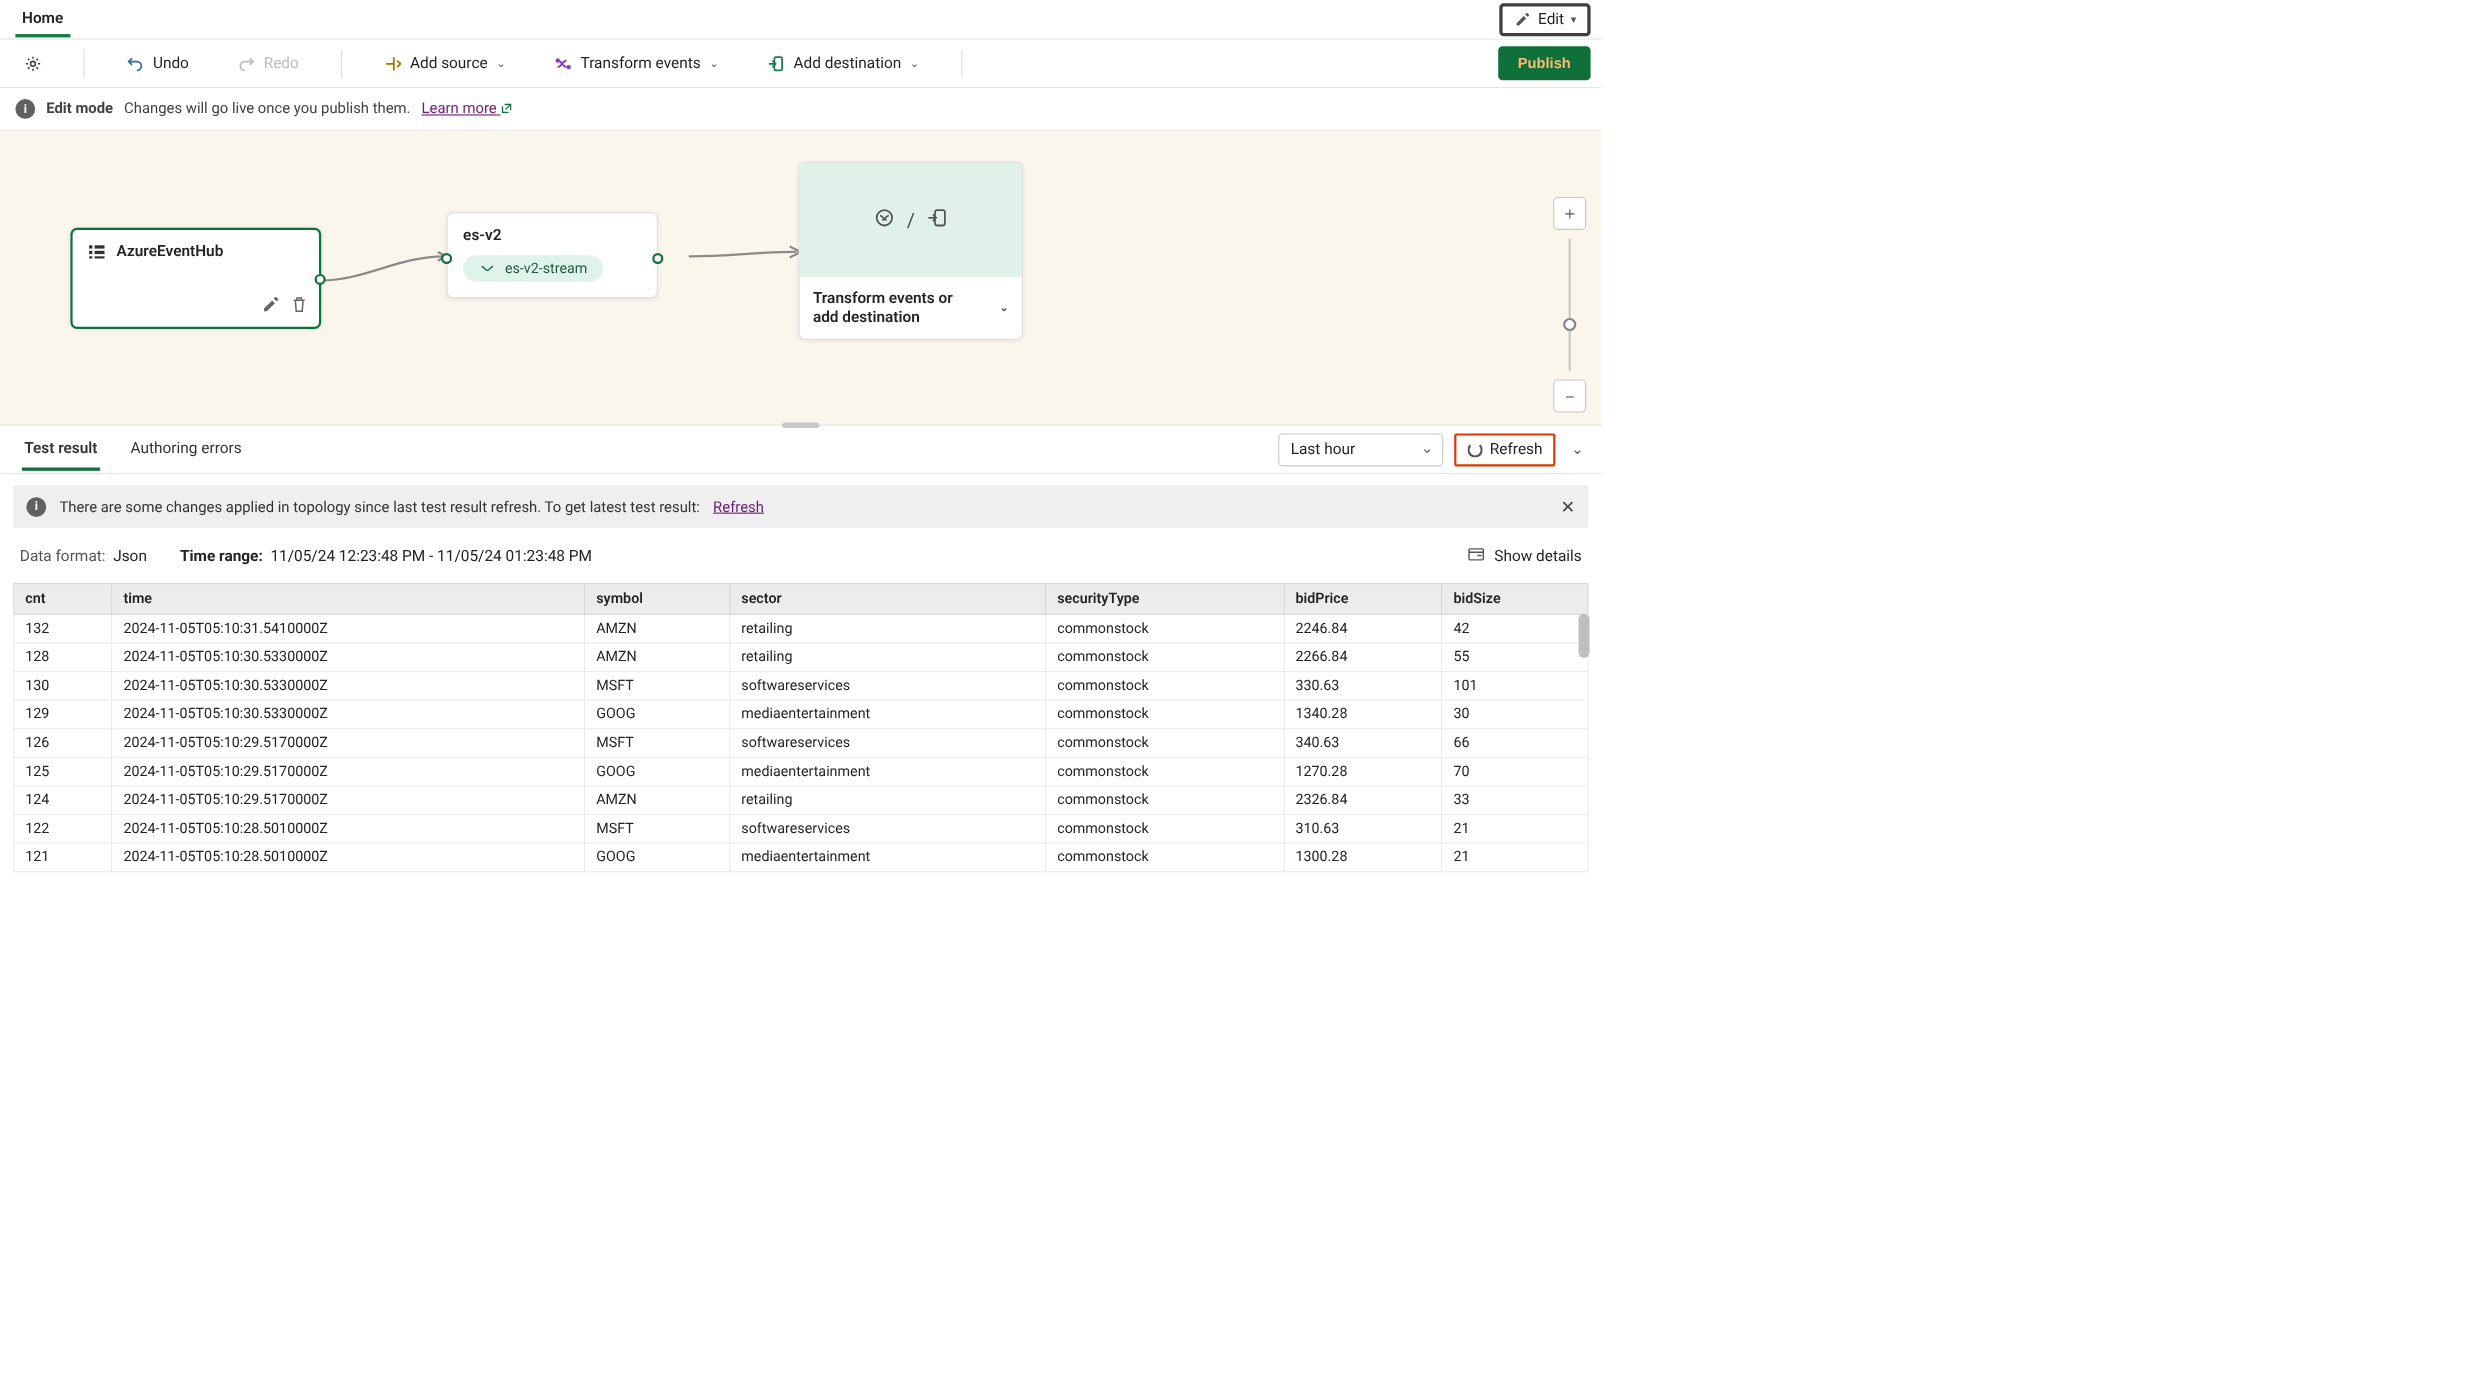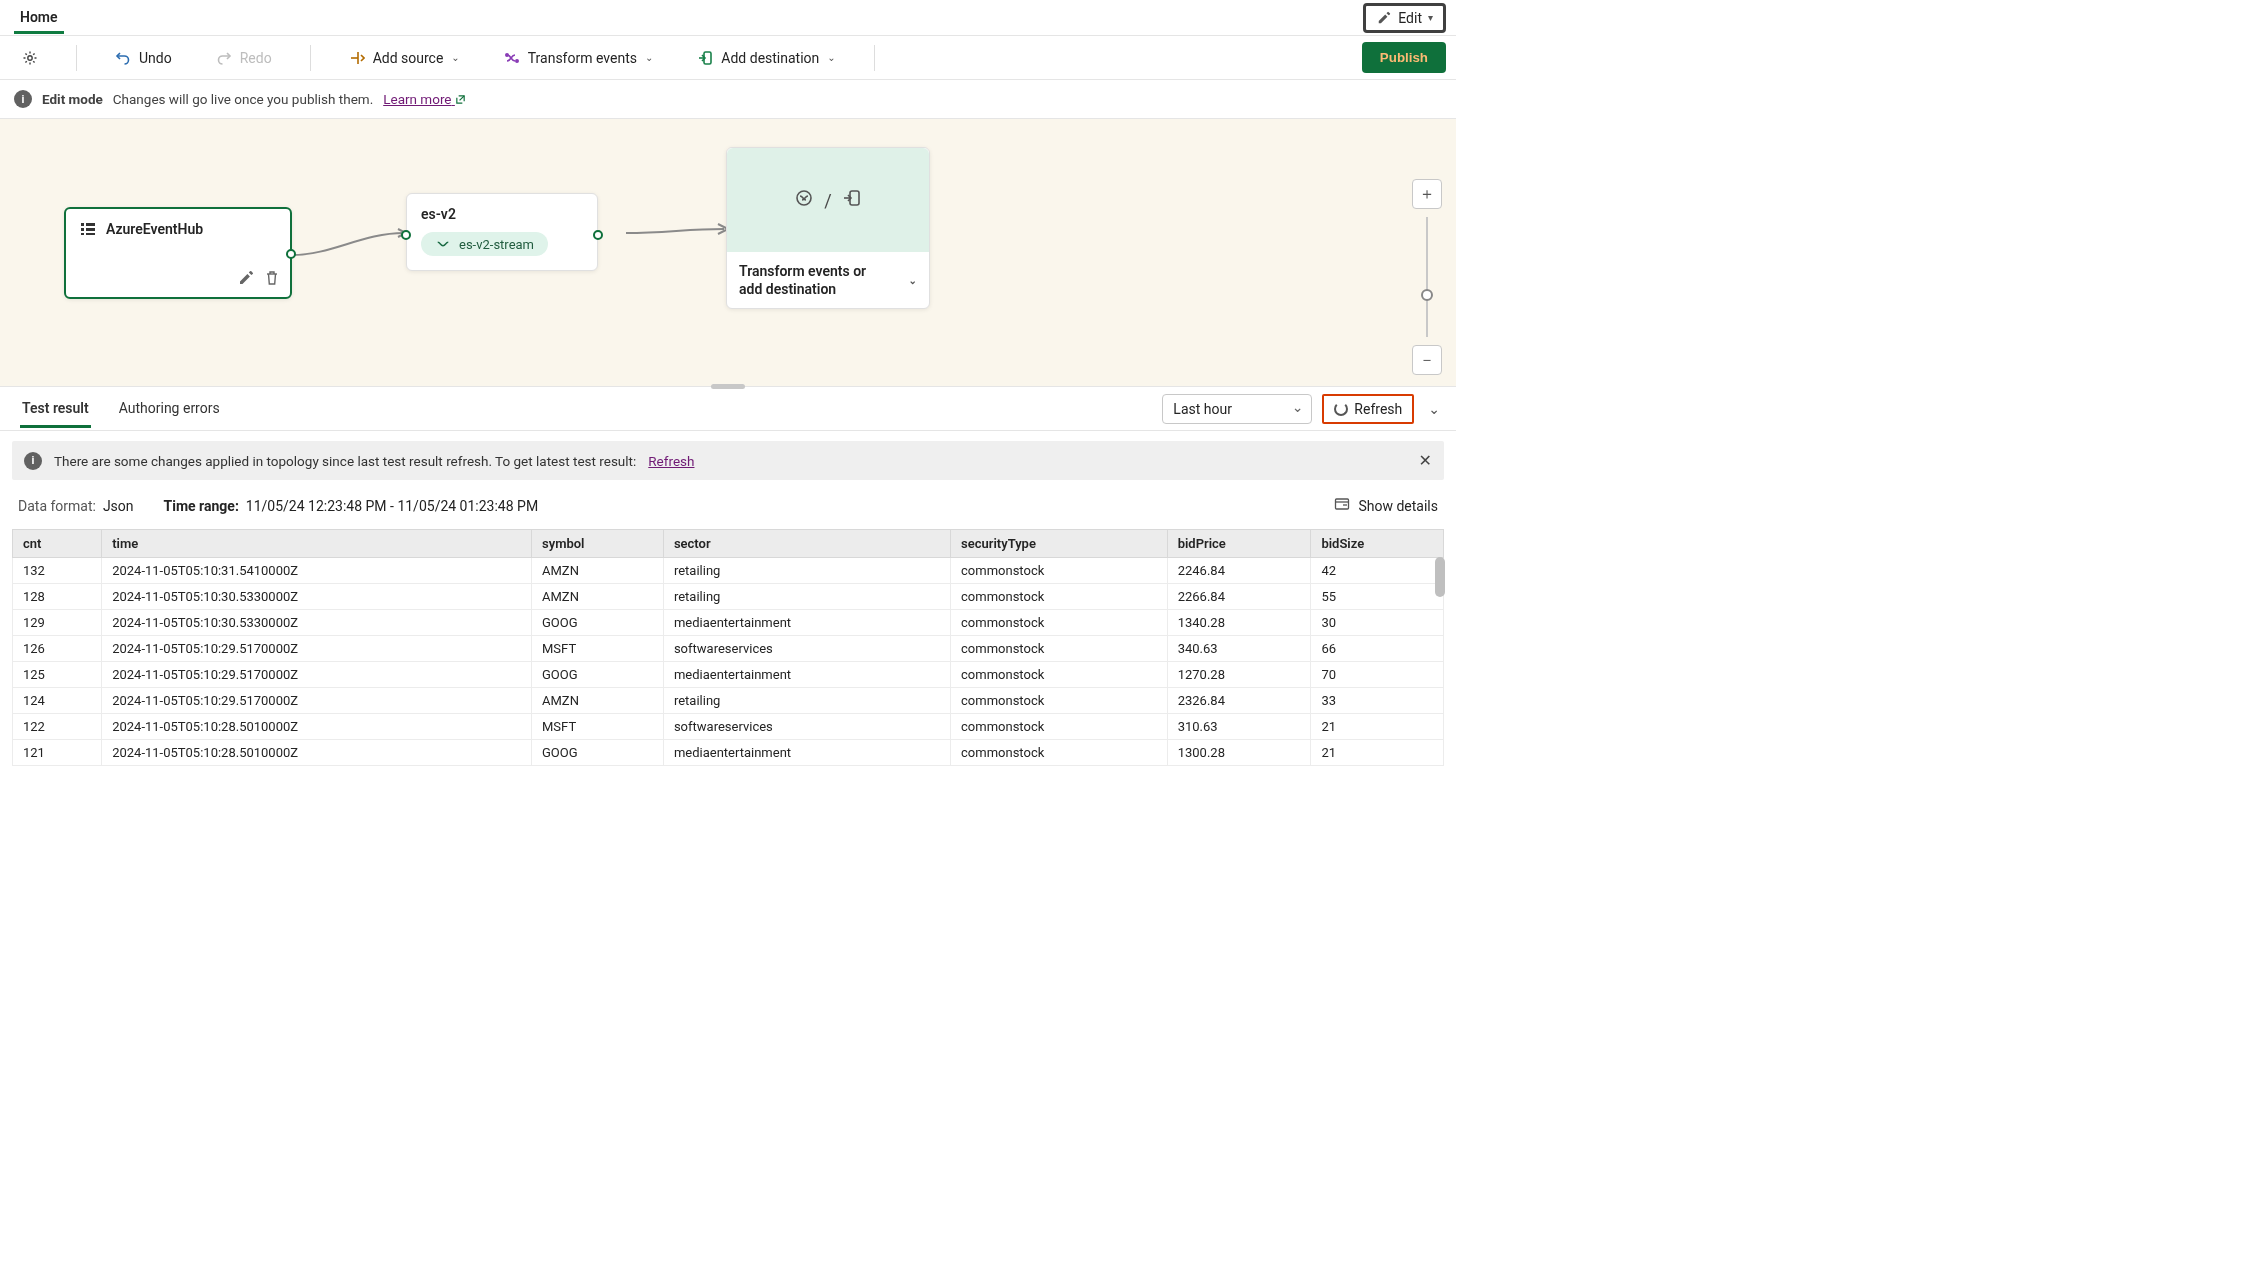--- a/index.html
+++ b/index.html
@@ -442,20 +442,29 @@
         <tr>
           <td>128</td>
           <td>2024-11-05T05:10:30.5330000Z</td>
           <td>AMZN</td>
           <td>retailing</td>
           <td>commonstock</td>
           <td>2266.84</td>
           <td>55</td>
         </tr>
         <tr>
+          <td>130</td>
+          <td>2024-11-05T05:10:30.5330000Z</td>
+          <td>MSFT</td>
+          <td>softwareservices</td>
+          <td>commonstock</td>
+          <td>330.63</td>
+          <td>101</td>
+        </tr>
+        <tr>
           <td>129</td>
           <td>2024-11-05T05:10:30.5330000Z</td>
           <td>GOOG</td>
           <td>mediaentertainment</td>
           <td>commonstock</td>
           <td>1340.28</td>
           <td>30</td>
         </tr>
         <tr>
           <td>126</td>

